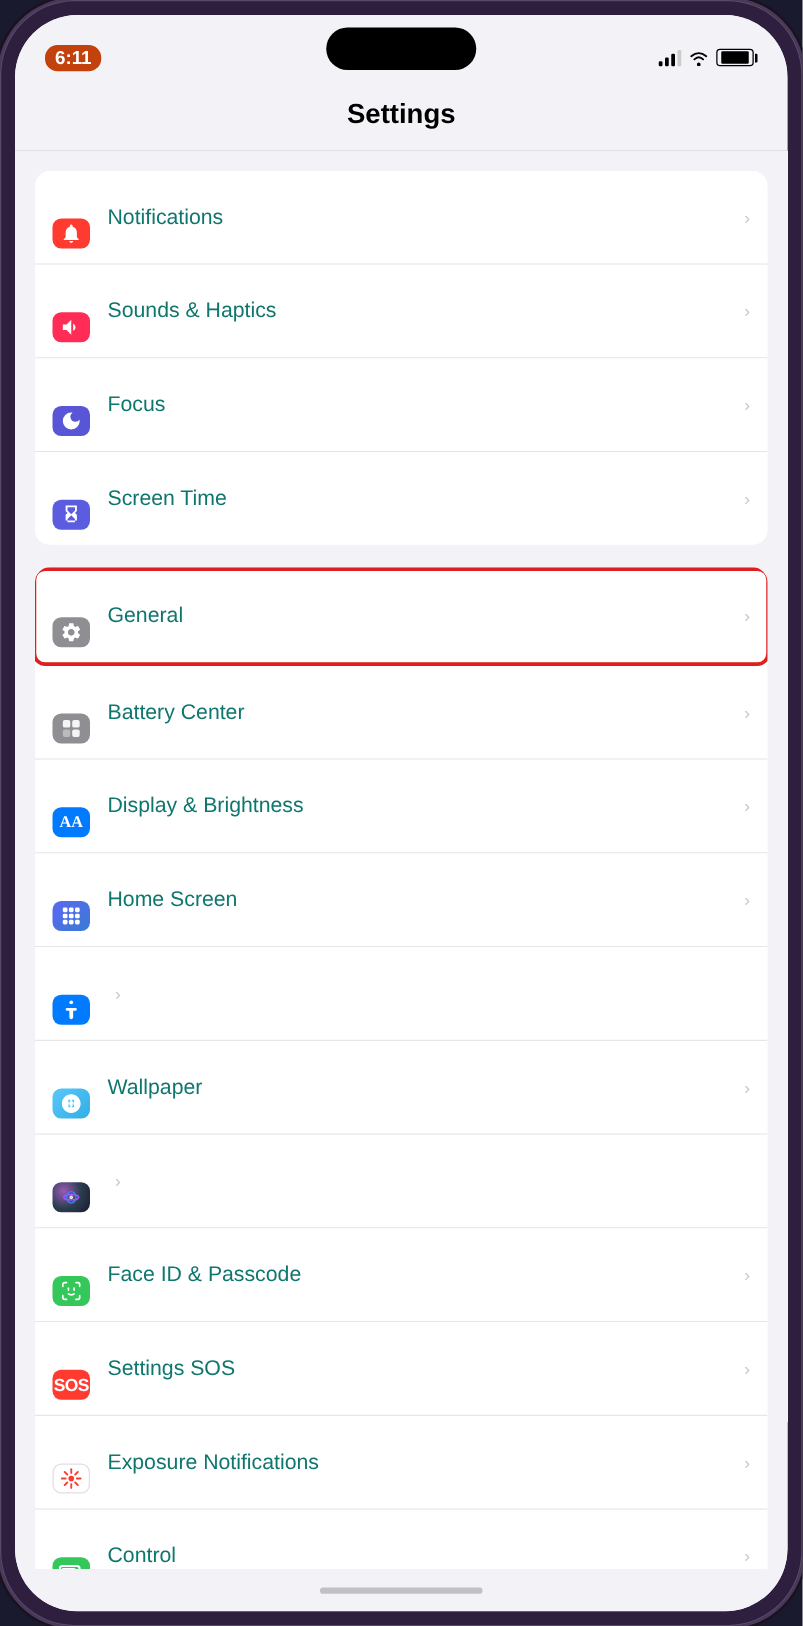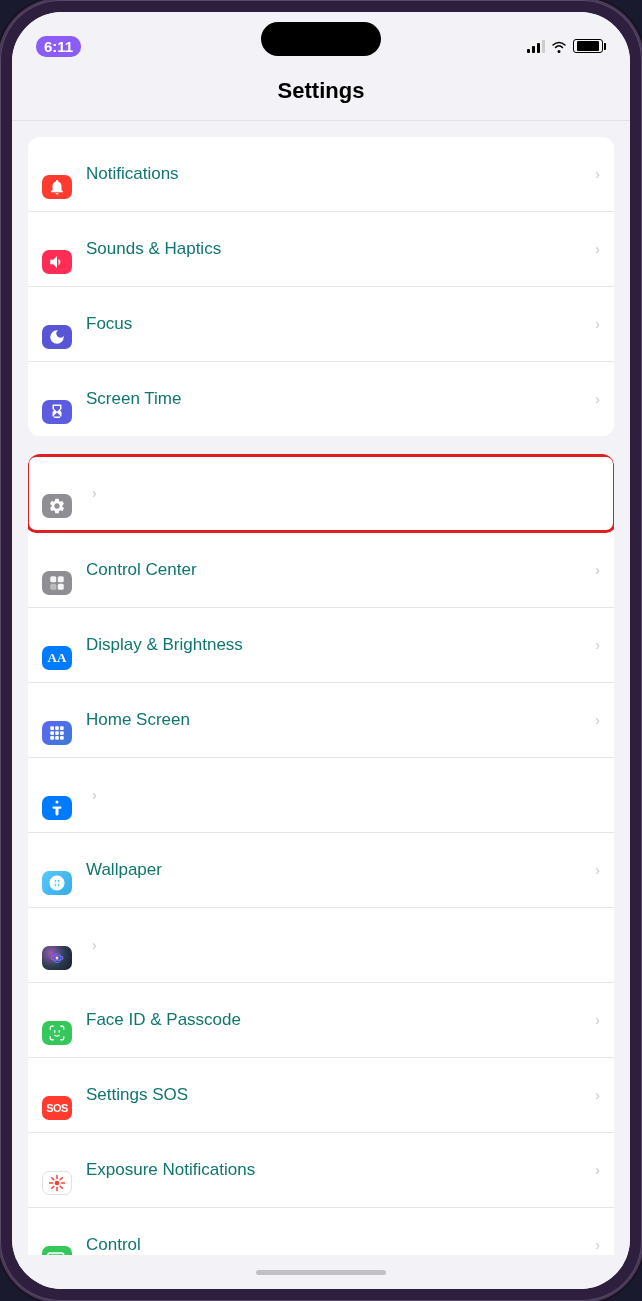--- a/index.html
+++ b/index.html
@@ -39,21 +39,21 @@
       display: flex;
       align-items: center;
       justify-content: space-between;
       padding: 14px 24px 0;
       position: relative;
     }
     .status-time {
       font-size: 17px;
       font-weight: 700;
       color: #000;
-      background: #8b5cf6;
+      background: #c2410c;
       color: white;
       padding: 2px 8px;
       border-radius: 10px;
       font-size: 15px;
     }
     .dynamic-island {
       position: absolute;
       top: 10px;
       left: 50%;
       transform: translateX(-50%);
@@ -255,33 +255,34 @@
       </div>
 
       <div class="settings-group">
 
         <div class="settings-row highlighted">
           <div class="row-icon icon-gray">
             <svg width="18" height="18" viewBox="0 0 24 24" fill="white">
               <path d="M19.14,12.94c0.04-0.3,0.06-0.61,0.06-0.94c0-0.32-0.02-0.64-0.07-0.94l2.03-1.58c0.18-0.14,0.23-0.41,0.12-0.61 l-1.92-3.32c-0.12-0.22-0.37-0.29-0.59-0.22l-2.39,0.96c-0.5-0.38-1.03-0.7-1.62-0.94L14.4,2.81c-0.04-0.24-0.24-0.41-0.48-0.41 h-3.84c-0.24,0-0.43,0.17-0.47,0.41L9.25,5.35C8.66,5.59,8.12,5.92,7.63,6.29L5.24,5.33c-0.22-0.08-0.47,0-0.59,0.22L2.74,8.87 C2.62,9.08,2.66,9.34,2.86,9.48l2.03,1.58C4.84,11.36,4.8,11.69,4.8,12s0.02,0.64,0.07,0.94l-2.03,1.58 c-0.18,0.14-0.23,0.41-0.12,0.61l1.92,3.32c0.12,0.22,0.37,0.29,0.59,0.22l2.39-0.96c0.5,0.38,1.03,0.7,1.62,0.94l0.36,2.54 c0.05,0.24,0.24,0.41,0.48,0.41h3.84c0.24,0,0.44-0.17,0.47-0.41l0.36-2.54c0.59-0.24,1.13-0.56,1.62-0.94l2.39,0.96 c0.22,0.08,0.47,0,0.59-0.22l1.92-3.32c0.12-0.22,0.07-0.47-0.12-0.61L19.14,12.94z M12,15.6c-1.98,0-3.6-1.62-3.6-3.6 s1.62-3.6,3.6-3.6s3.6,1.62,3.6,3.6S13.98,15.6,12,15.6z"></path>
             </svg>
           </div>
+          <span class="row-label">General</span>
           <span class="row-chevron">›</span>
         </div>
 
         <div class="settings-row">
           <div class="row-icon icon-gray">
             <svg width="18" height="18" viewBox="0 0 24 24" fill="white">
               <rect x="3" y="3" width="8" height="8" rx="2" fill="white" opacity="0.9"></rect>
               <rect x="13" y="3" width="8" height="8" rx="2" fill="white" opacity="0.9"></rect>
               <rect x="3" y="13" width="8" height="8" rx="2" fill="white" opacity="0.4"></rect>
               <rect x="13" y="13" width="8" height="8" rx="2" fill="white" opacity="0.9"></rect>
             </svg>
           </div>
-          <span class="row-label">Control Center</span>
+          <span class="row-label">Battery Center</span>
           <span class="row-chevron">›</span>
         </div>
 
         <div class="settings-row">
           <div class="row-icon icon-blue" style="font-size:13px;font-weight:800;color:white;font-family:serif;">
             AA
           </div>
           <span class="row-label">Display &amp; Brightness</span>
           <span class="row-chevron">›</span>
         </div>
@@ -344,21 +345,21 @@
             <svg width="18" height="18" viewBox="0 0 24 24" fill="white">
               <path d="M9 11V9M15 11V9M9 15c1 1.5 5 1.5 6 0M7 3H5a2 2 0 0 0-2 2v2M17 3h2a2 2 0 0 1 2 2v2M7 21H5a2 2 0 0 1-2-2v-2M17 21h2a2 2 0 0 0 2-2v-2" stroke="white" stroke-width="1.8" fill="none" stroke-linecap="round"></path>
             </svg>
           </div>
           <span class="row-label">Face ID &amp; Passcode</span>
           <span class="row-chevron">›</span>
         </div>
 
         <div class="settings-row">
           <div class="row-icon" style="background:#ff3b30;">
-            <span style="color:white;font-size:11px;font-weight:900;letter-spacing:-0.5px;">SOS</span>
+            <span style="color:white;font-size:14px;font-weight:900;letter-spacing:-0.5px;">SOS</span>
           </div>
           <span class="row-label">Settings SOS</span>
           <span class="row-chevron">›</span>
         </div>
 
         <div class="settings-row">
           <div class="row-icon" style="background:#fff;border:1px solid #e0e0e5;">
             <svg width="18" height="18" viewBox="0 0 24 24">
               <circle cx="12" cy="12" r="3" fill="#ff3b30"></circle>
               <line x1="12" y1="2" x2="12" y2="6" stroke="#ff3b30" stroke-width="2" stroke-linecap="round"></line>

